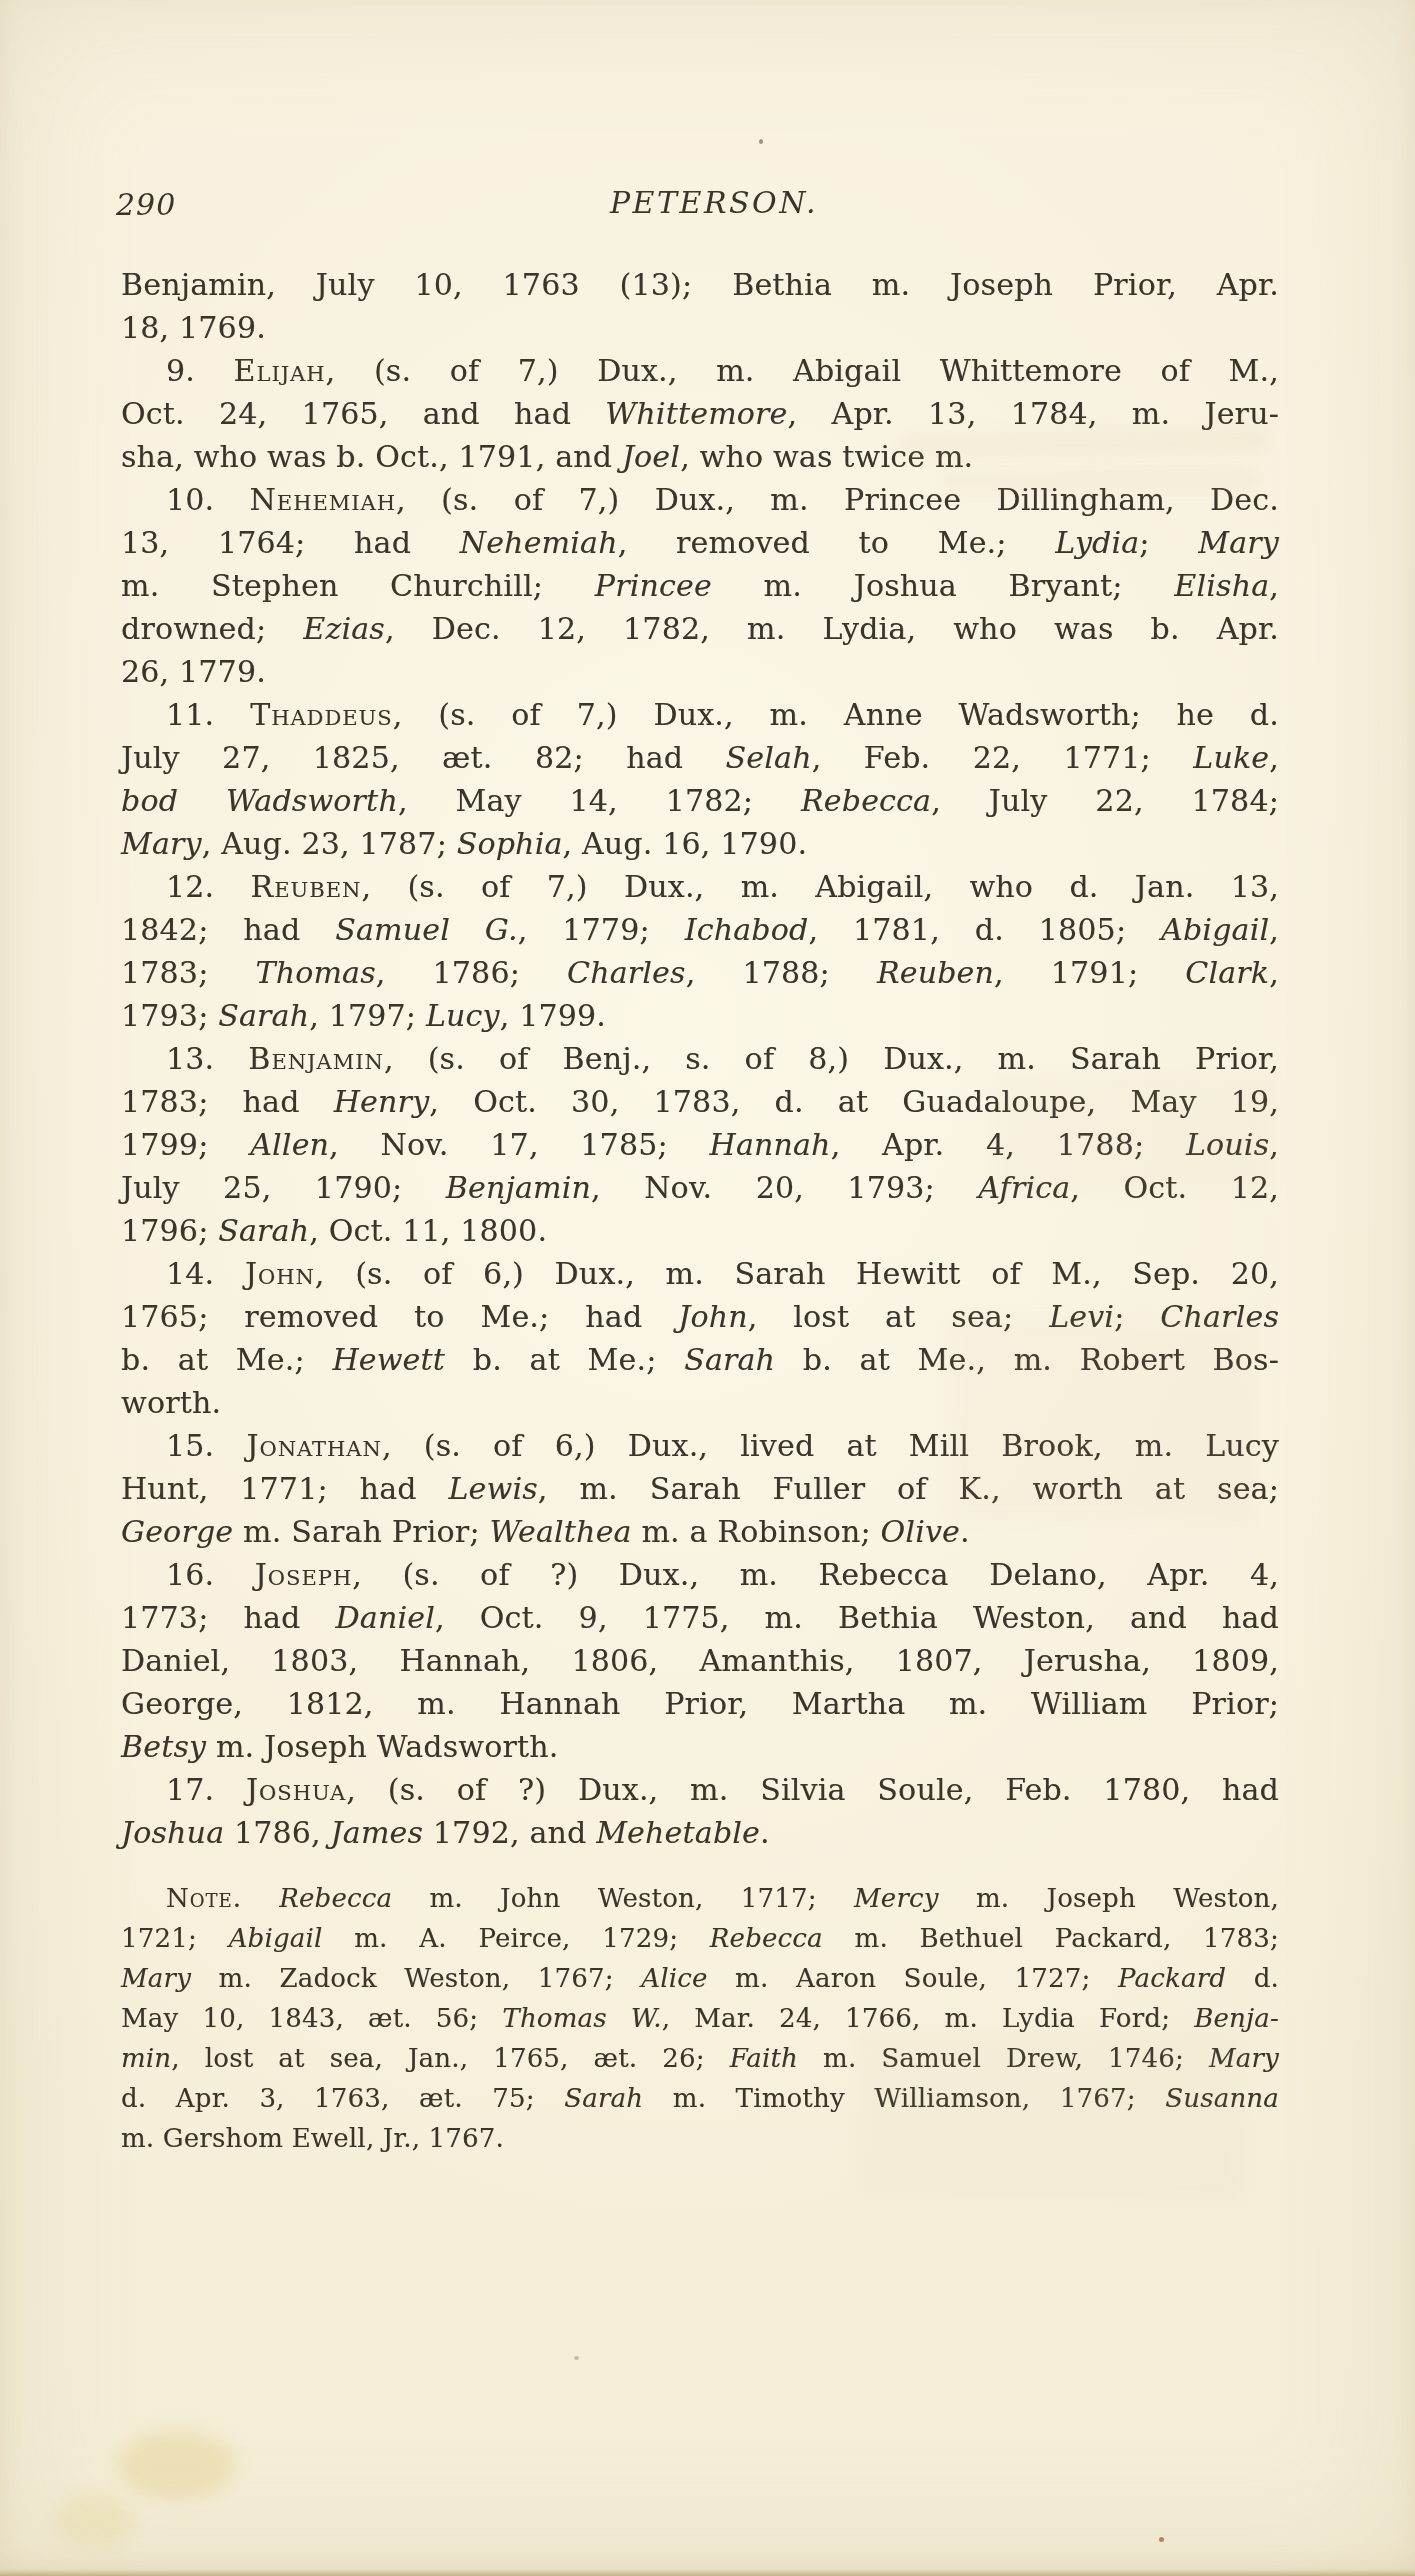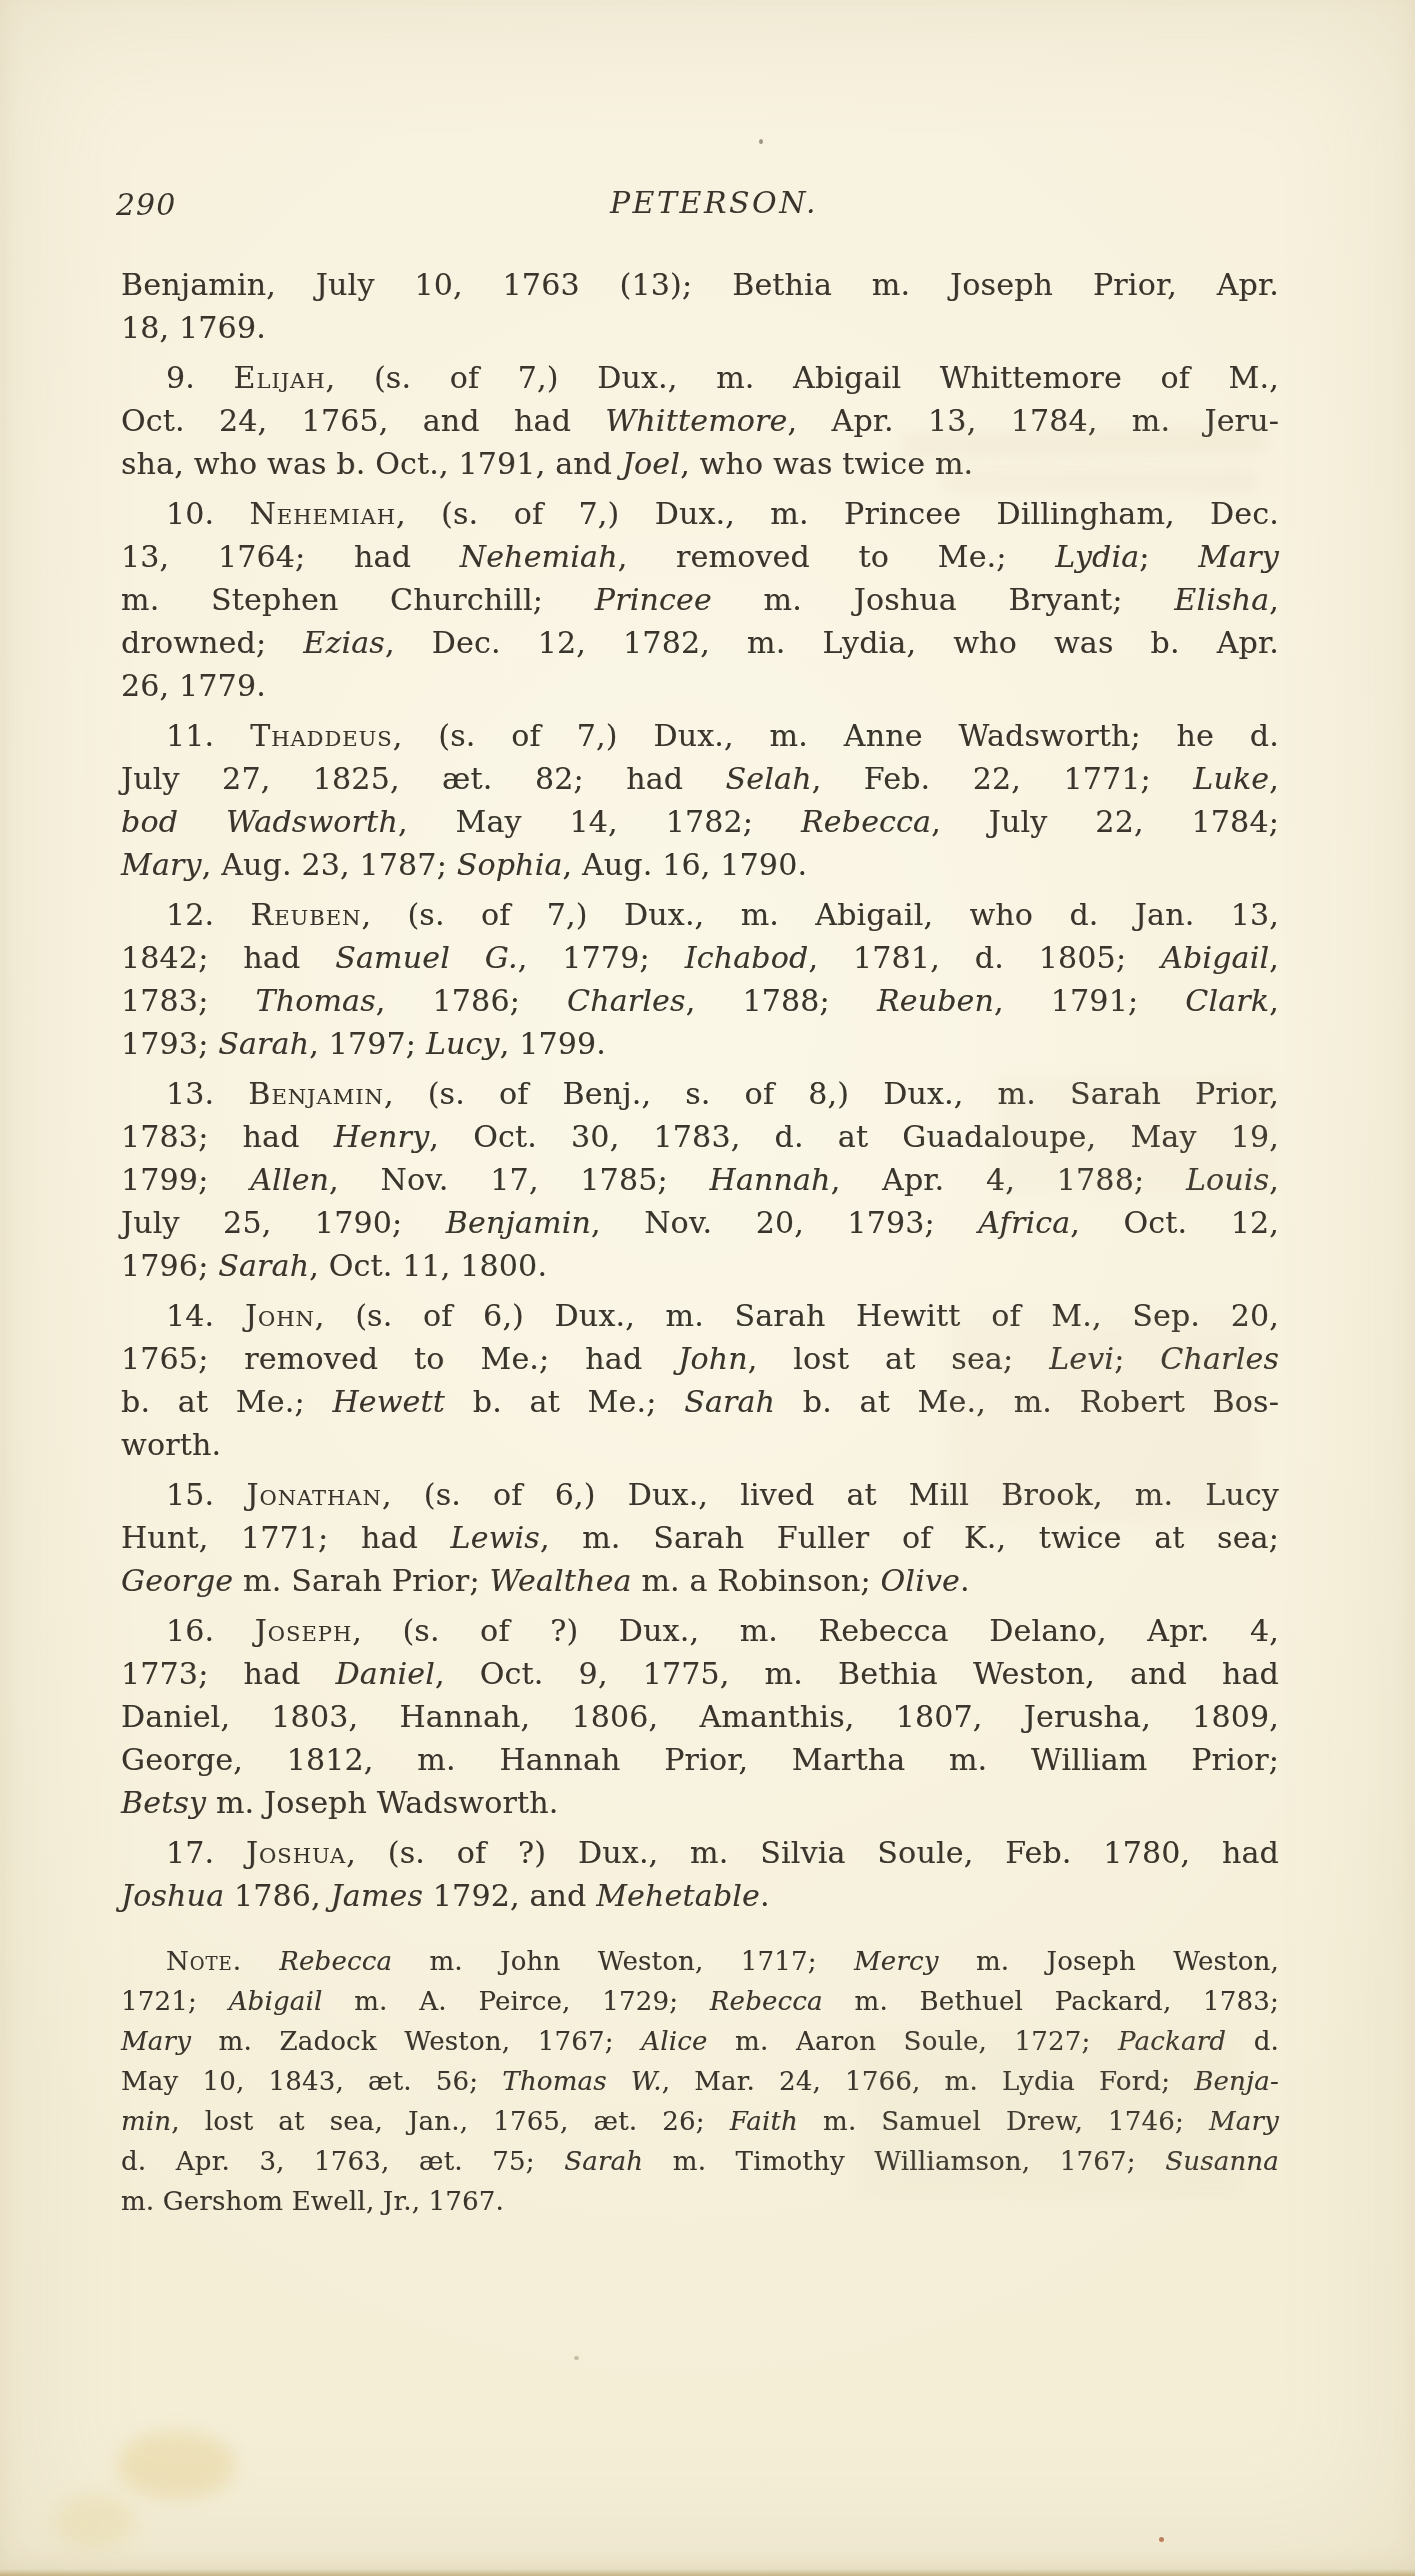--- a/index.html
+++ b/index.html
@@ -18,21 +18,21 @@
     content:"";position:absolute;inset:0;pointer-events:none;
     box-shadow:inset 0 0 139px rgba(168,146,96,.16), inset 0 -10px 24px rgba(150,125,70,.10);
   }
   .header{position:absolute;top:185px;left:0;width:100%;height:40px;font-style:italic;}
   .page-num{position:absolute;left:116px;top:2px;font-size:30px;letter-spacing:1px;}
   .running-title{
     position:absolute;left:121px;width:1158px;top:0;text-align:center;
     font-size:30px;letter-spacing:2.5px;transform:translateX(14px);
   }
   .bodycol{position:absolute;left:121px;top:263px;width:1158px;}
-  .para{font-size:30px;line-height:43px;margin-top:7px;}
+  .para{font-size:30px;line-height:43px;}
   .para:first-child{margin-top:0;}
   .para.note{font-size:26px;line-height:40px;margin-top:24px;}
   .line{
     text-align:justify;
     text-align-last:justify;
     -moz-text-align-last:justify;
     letter-spacing:0.2px;
     text-shadow:0.3px 0.3px 0.6px rgba(58,53,44,.34);
   }
   .line.last{text-align-last:left;-moz-text-align-last:left;}
@@ -101,21 +101,21 @@
         <div class="line last"><span>1796; </span><span class="it">Sarah</span><span>, Oct. 11, 1800.</span></div>
       </div>
       <div class="para">
         <div class="line first"><span>14. </span><span class="sc">John</span><span>, (s. of 6,) Dux., m. Sarah Hewitt of M., Sep. 20,</span></div>
         <div class="line"><span>1765; removed to Me.; had </span><span class="it">John</span><span>, lost at sea; </span><span class="it">Levi</span><span>; </span><span class="it">Charles</span></div>
         <div class="line"><span>b. at Me.; </span><span class="it">Hewett</span><span> b. at Me.; </span><span class="it">Sarah</span><span> b. at Me., m. Robert Bos-</span></div>
         <div class="line last"><span>worth.</span></div>
       </div>
       <div class="para">
         <div class="line first"><span>15. </span><span class="sc">Jonathan</span><span>, (s. of 6,) Dux., lived at Mill Brook, m. Lucy</span></div>
-        <div class="line"><span>Hunt, 1771; had </span><span class="it">Lewis</span><span>, m. Sarah Fuller of K., twice at sea;</span></div>
+        <div class="line"><span>Hunt, 1771; had </span><span class="it">Lewis</span><span>, m. Sarah Fuller of K., worth at sea;</span></div>
         <div class="line last"><span class="it">George</span><span> m. Sarah Prior; </span><span class="it">Wealthea</span><span> m. a Robinson; </span><span class="it">Olive</span><span>.</span></div>
       </div>
       <div class="para">
         <div class="line first"><span>16. </span><span class="sc">Joseph</span><span>, (s. of ?) Dux., m. Rebecca Delano, Apr. 4,</span></div>
         <div class="line"><span>1773; had </span><span class="it">Daniel</span><span>, Oct. 9, 1775, m. Bethia Weston, and had</span></div>
         <div class="line"><span>Daniel, 1803, Hannah, 1806, Amanthis, 1807, Jerusha, 1809,</span></div>
         <div class="line"><span>George, 1812, m. Hannah Prior, Martha m. William Prior;</span></div>
         <div class="line last"><span class="it">Betsy</span><span> m. Joseph Wadsworth.</span></div>
       </div>
       <div class="para">

